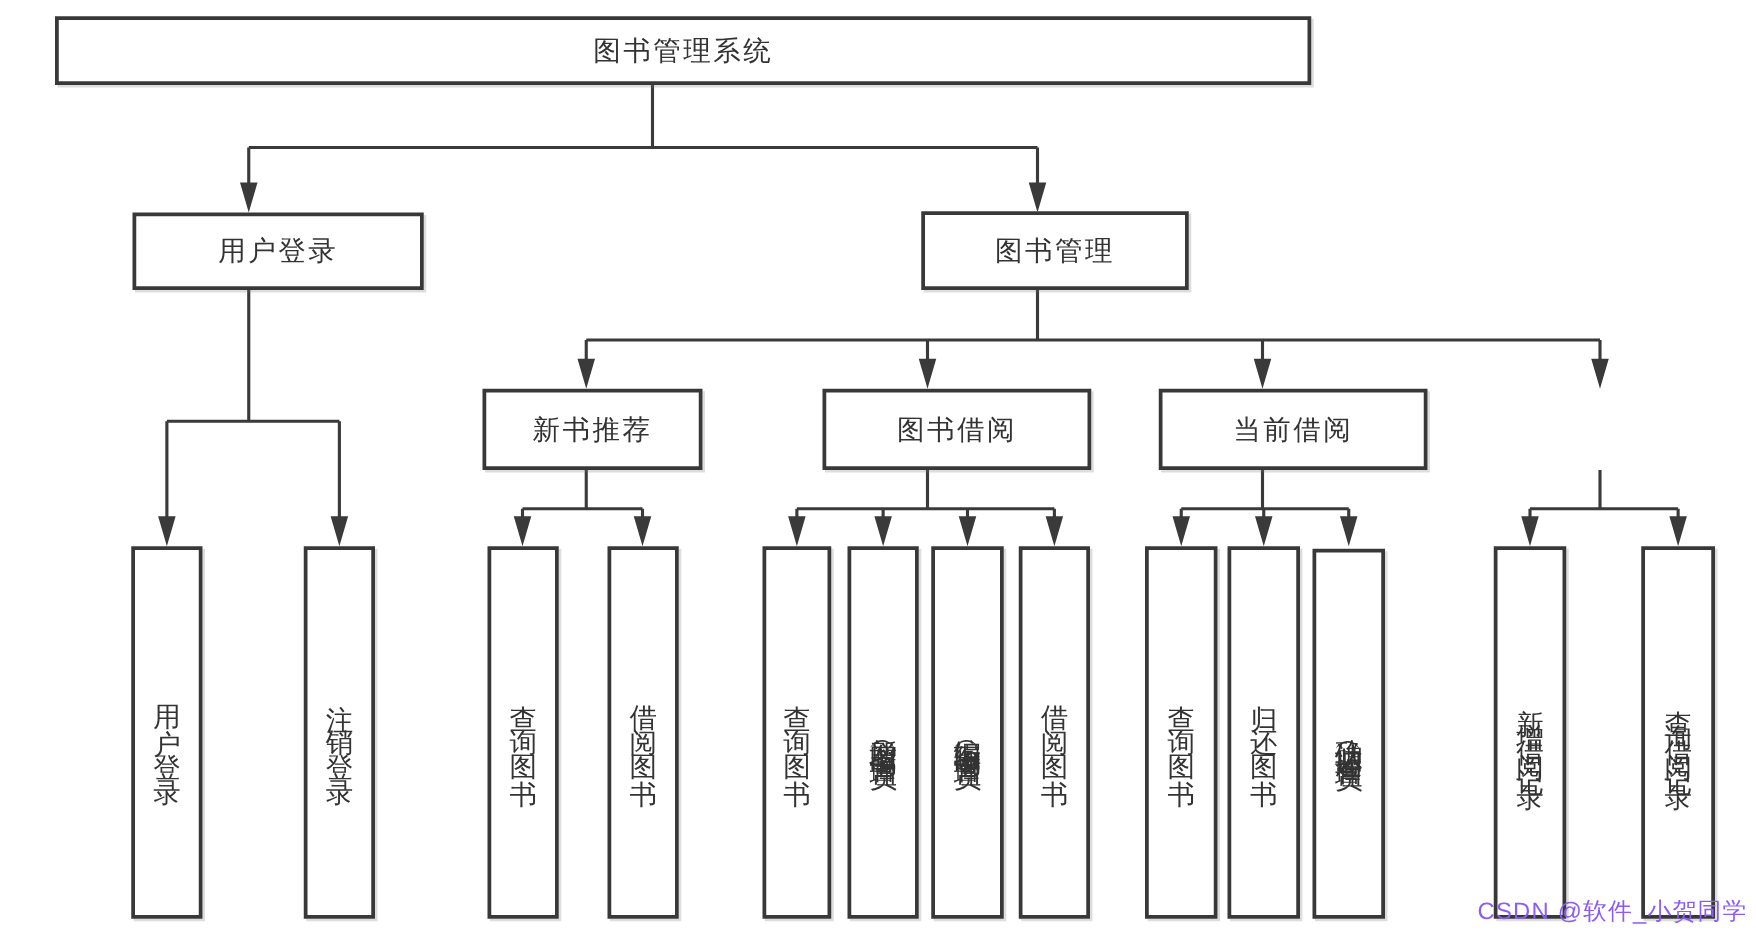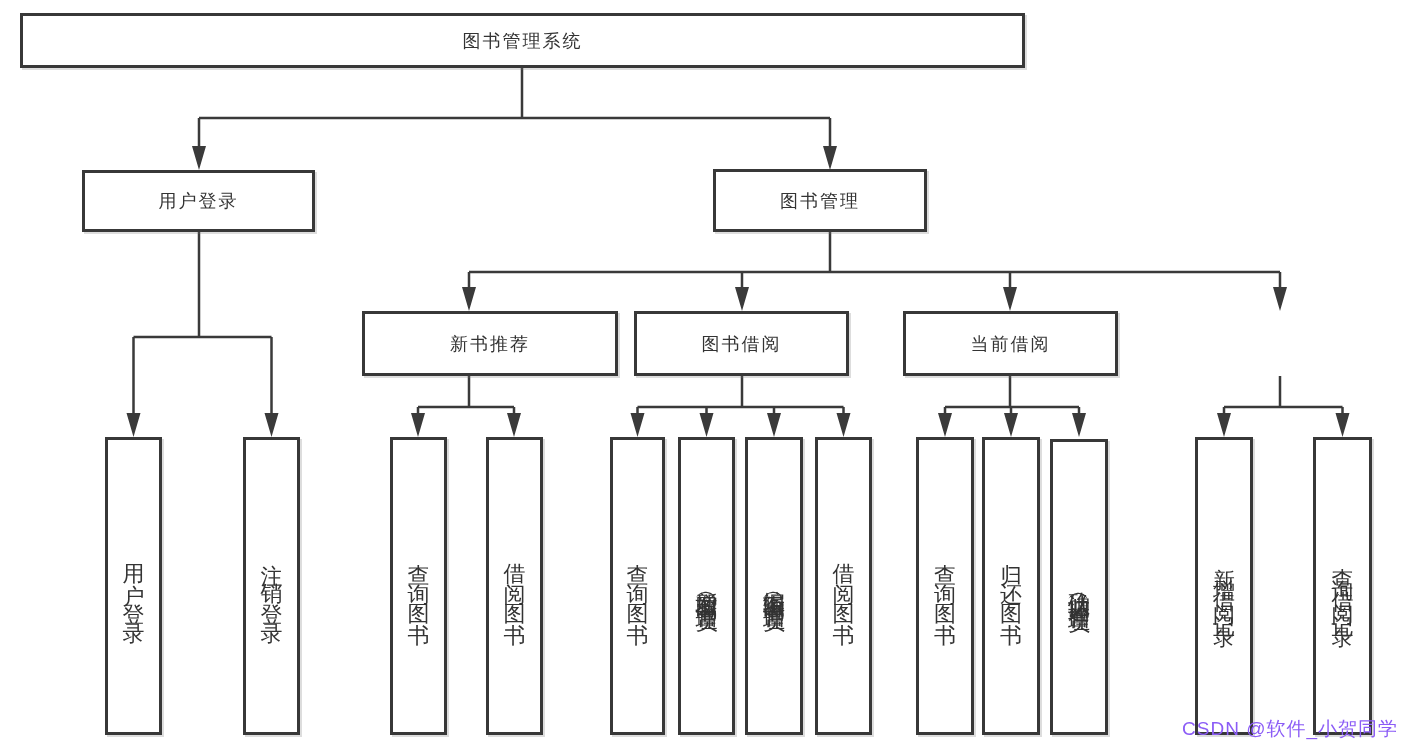--- a/index.html
+++ b/index.html
@@ -22,41 +22,42 @@
     position: absolute;
     box-sizing: border-box;
     border: 3px solid #383838;
     background: #ffffff;
     display: flex;
     align-items: center;
     justify-content: center;
     box-shadow: 2px 2px 0 rgba(120,120,120,0.25);
   }
   .h-node {
-    font-size: 18px;
+    font-size: 22px;
     letter-spacing: 2px;
     white-space: nowrap;
+    margin-left: 24px;
   }
   .v-node {
     writing-mode: vertical-rl;
     text-orientation: mixed;
     font-size: 22px;
     line-height: 1;
   }
   .v-short { letter-spacing: 20px; }
   .v-mid   { letter-spacing: 12px; }
   .v-long  { letter-spacing: 3px; }
 
   
   .n-root   { left: 20px;   top: 13px;  width: 1005px; height: 55px; }
   
   .n-login  { left: 82px;   top: 170px; width: 233px;  height: 62px; }
   .n-mgmt   { left: 713px;  top: 169px; width: 214px;  height: 63px; }
   
-  .n-rec    { left: 362px;  top: 311px; width: 256px;  height: 65px; }
+  .n-rec    { left: 362px;  top: 311px; width: 176px;  height: 65px; }
   .n-bor    { left: 634px;  top: 311px; width: 215px;  height: 65px; }
   .n-cur    { left: 903px;  top: 311px; width: 215px;  height: 65px; }
   .n-recd   { left: 1172px; top: 311px; width: 215px;  height: 65px; }
   
   .leaf     { top: 437px; width: 57px; height: 298px; }
   .l-ulogin { left: 105px; }
   .l-logout { left: 243px; }
   .l-rq     { left: 390px; }
   .l-rb     { left: 486px; }
   .l-bq     { left: 610px; width: 55px; }

